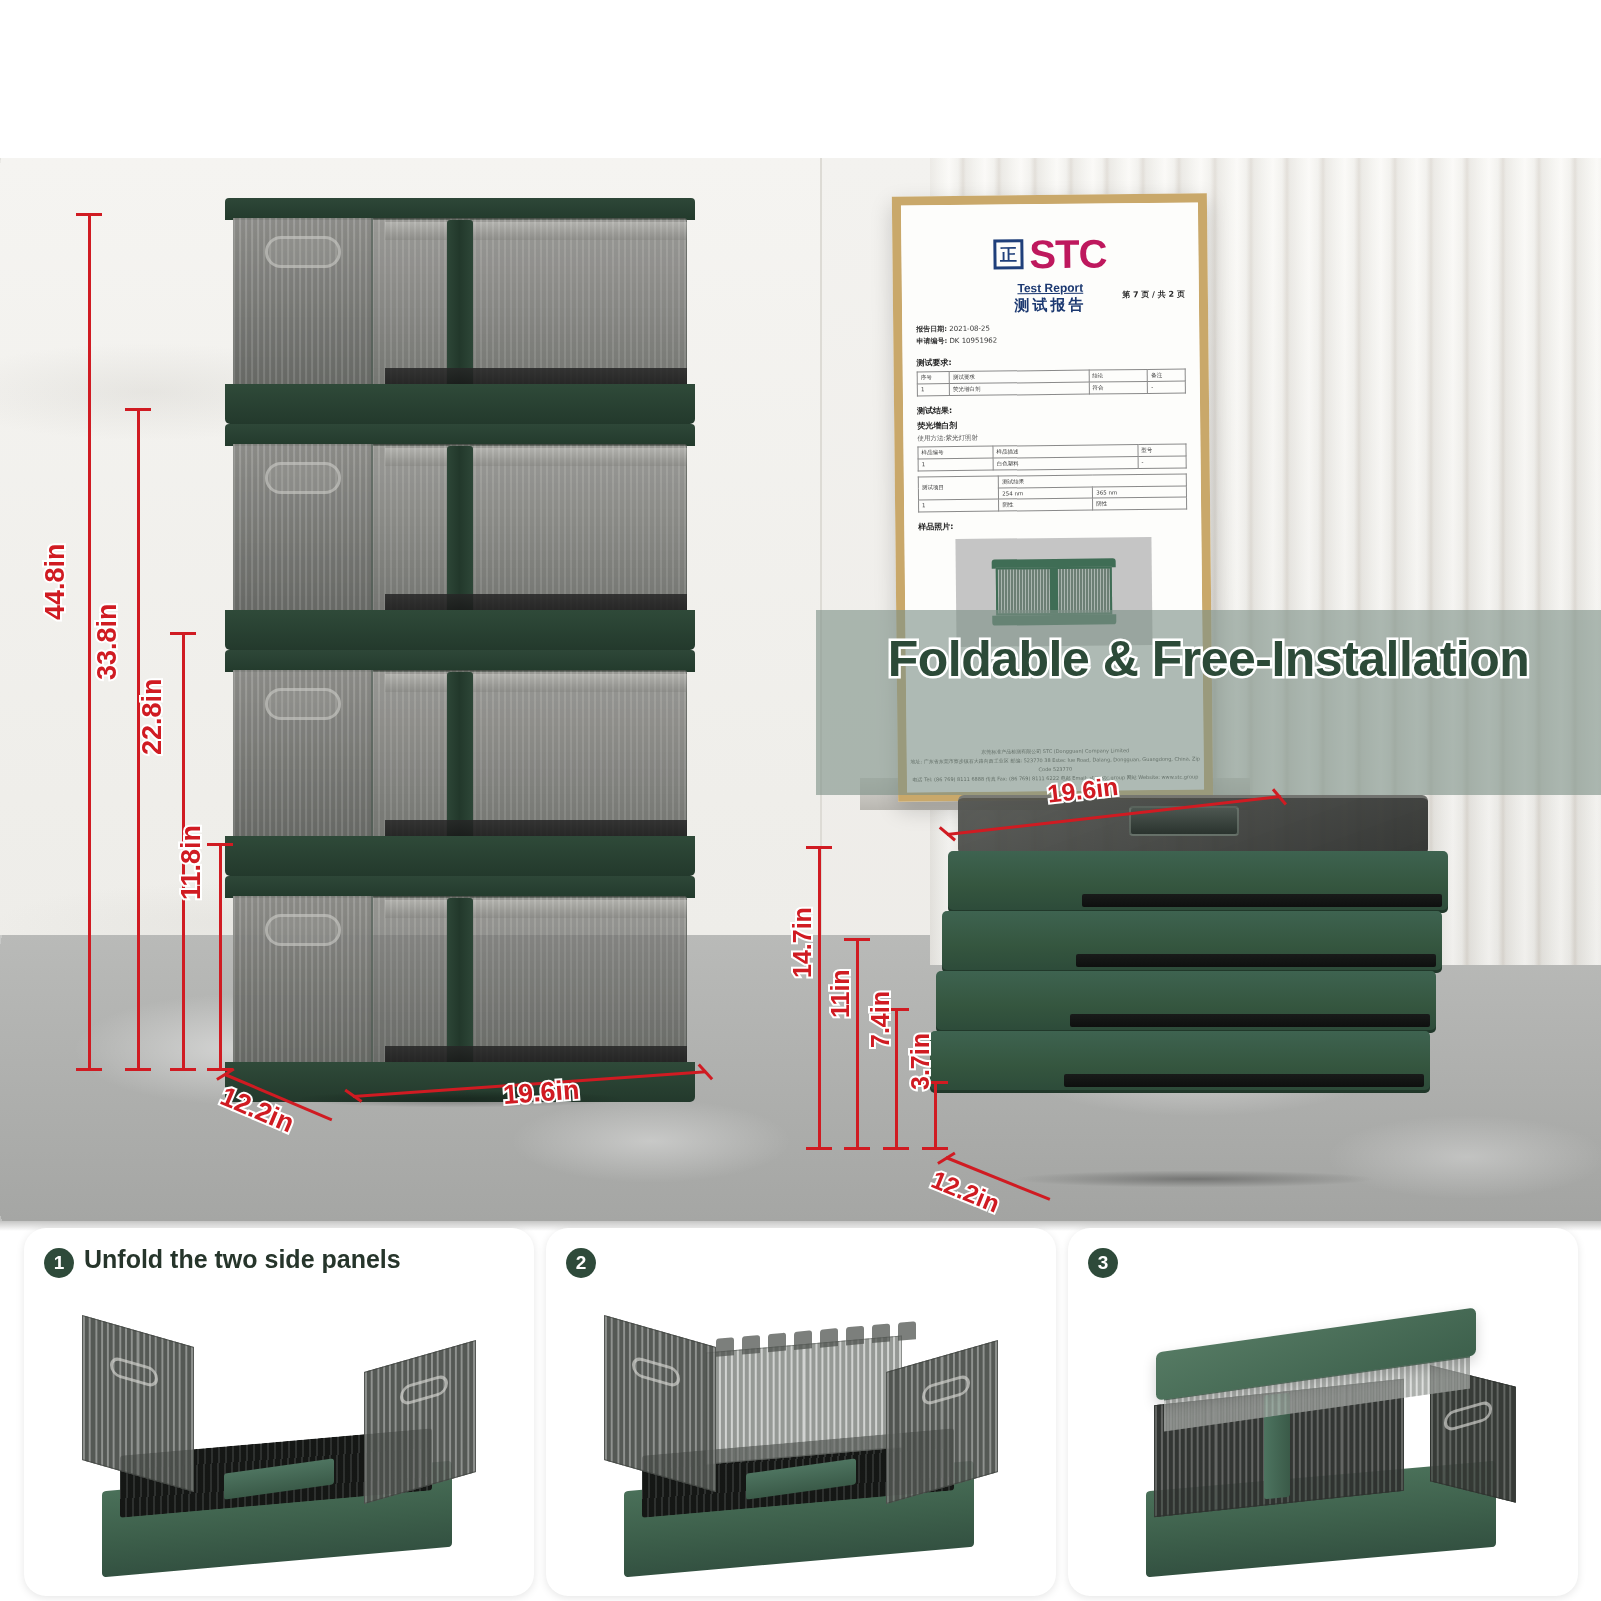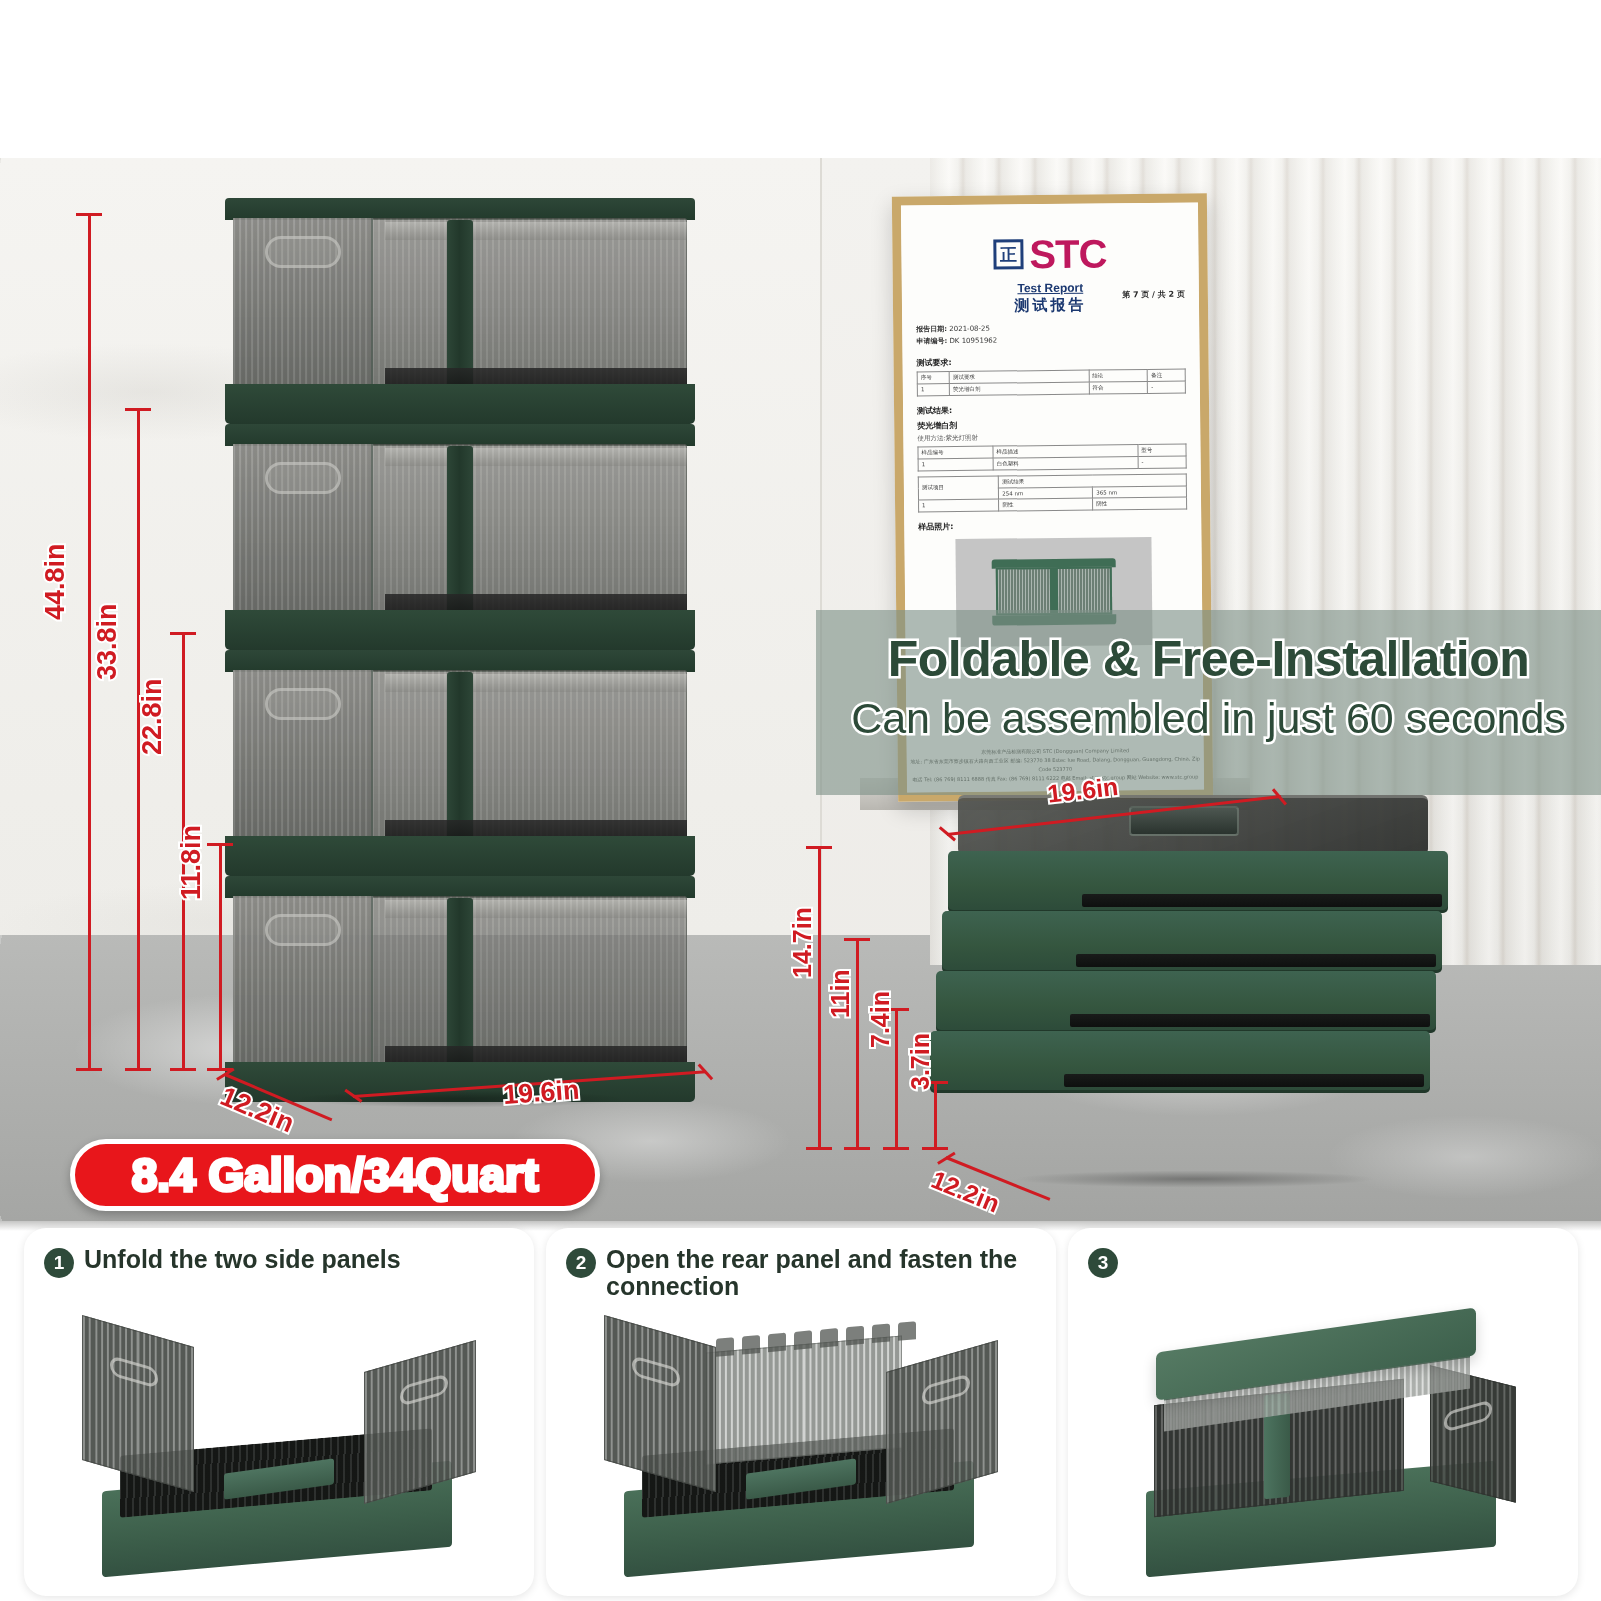--- a/index.html
+++ b/index.html
@@ -521,21 +521,20 @@
         <div class="cert-footer">
           <div class="f1">东莞标准产品检测有限公司 STC (Dongguan) Company Limited</div>
           <div>地址: 广东省东莞市寮步镇石大路向西工业区 邮编: 523770   38 Estec Iue Road, Dalang, Dongguan, Guangdong, China, Zip Code 523770</div>
           <div>电话 Tel: (86 769) 8111 6888   传真 Fax: (86 769) 8111 6222   电邮 Email: stc@stc.group   网站 Website: www.stc.group</div>
         </div>
       </div>
     </div>
 
     <div class="feature-band"></div>
     <div class="feature-l1">Foldable &amp; Free-Installation</div>
-    <div class="feature-l2">Can be assembled in just 60 seconds</div>
 
     <div class="fold-stack">
       <div class="fold-top-lid">
         <div class="clasp"></div>
       </div>
       <div class="fold-layer" style="top:18px;left:18px;">
           <div class="slot"></div>
         </div>
       <div class="fold-layer" style="top:78px;left:12px;">
           <div class="slot"></div>
@@ -605,23 +604,20 @@
     <div class="dim-line-d" style="left:946px; top:1156px; width:112px; transform:rotate(22deg);"></div>
     <div class="arrow-tick" style="left:945px; top:1148px; transform:rotate(58deg);"></div>
     <div class="dim-label" style="left:938px; top:1165px; font-size:25px; transform:rotate(22deg); transform-origin:left top;">12.2in</div>
 
     <div class="dim-line-d" style="left:947px; top:833px; width:336px; transform:rotate(-6.5deg);"></div>
     <div class="arrow-tick" style="left:946px; top:824px; transform:rotate(-50deg);"></div>
     <div class="arrow-tick" style="left:1278px; top:787px; transform:rotate(-40deg);"></div>
     <div class="dim-label" style="left:1046px; top:780px; font-size:25px; transform:rotate(-6.5deg); transform-origin:left top;">19.6in</div>
   </div>
 
-  <div class="capacity-badge">
-    <span class="capacity-text">8.4 Gallon/34Quart</span>
-  </div>
 
   <div class="edge-fade-l"></div>
 
   <div class="steps">
 
     <div class="card c1">
       <div class="card-head">
         <div class="step-badge">1</div>
         <div class="card-title">Unfold the two side panels</div>
       </div>
@@ -632,21 +628,20 @@
         <div class="ill-panel-l"></div>
         <div class="ill-panel-r"></div>
         <div class="ill-hand-l"></div>
         <div class="ill-hand-r"></div>
       </div>
     </div>
 
     <div class="card c2">
       <div class="card-head">
         <div class="step-badge">2</div>
-        <div class="card-title">Open the rear panel and fasten the connection</div>
       </div>
       <div class="illus">
         <div class="ill-base"></div>
         <div class="ill-floorplate"></div>
         <div class="ill-panel-back"></div>
         <div class="ill-tabs">
           <span style="left:0"></span>
             <span style="left:26px"></span>
             <span style="left:52px"></span>
           <span style="left:78px"></span>

